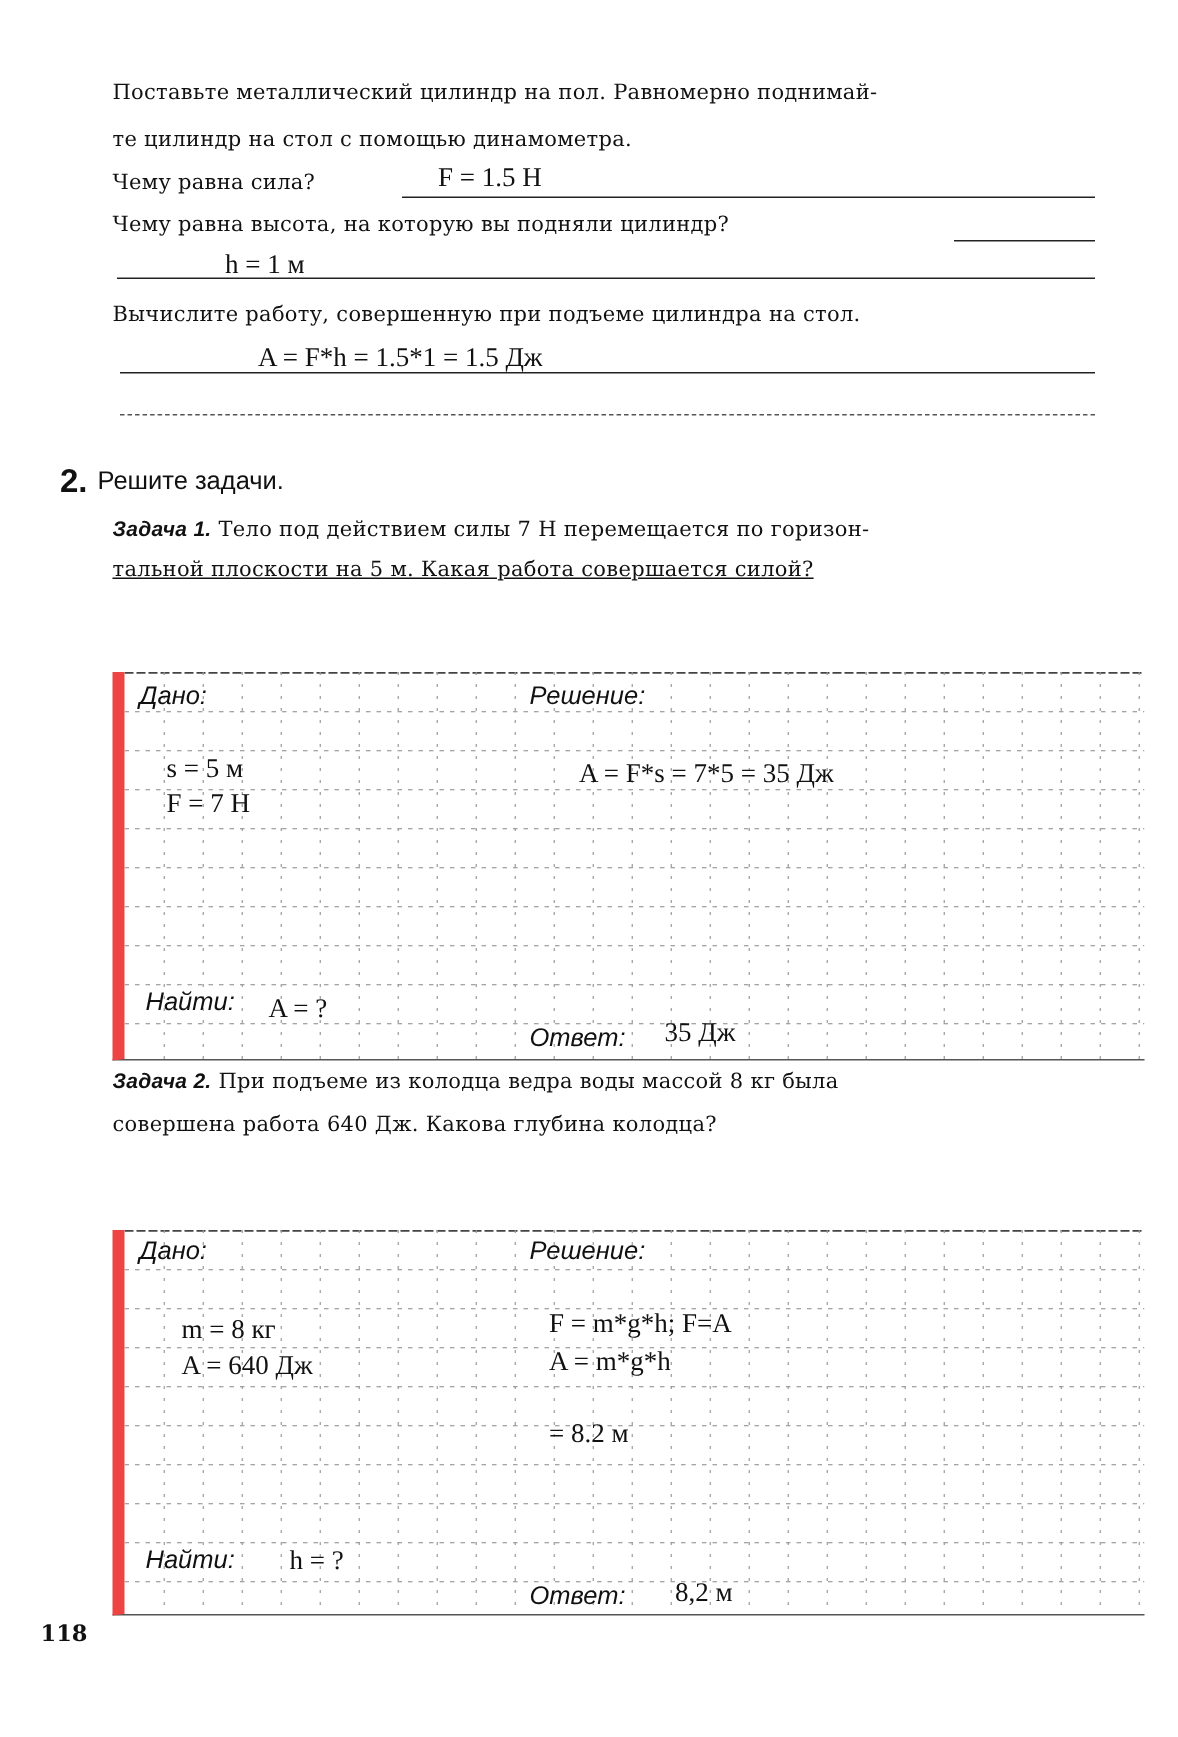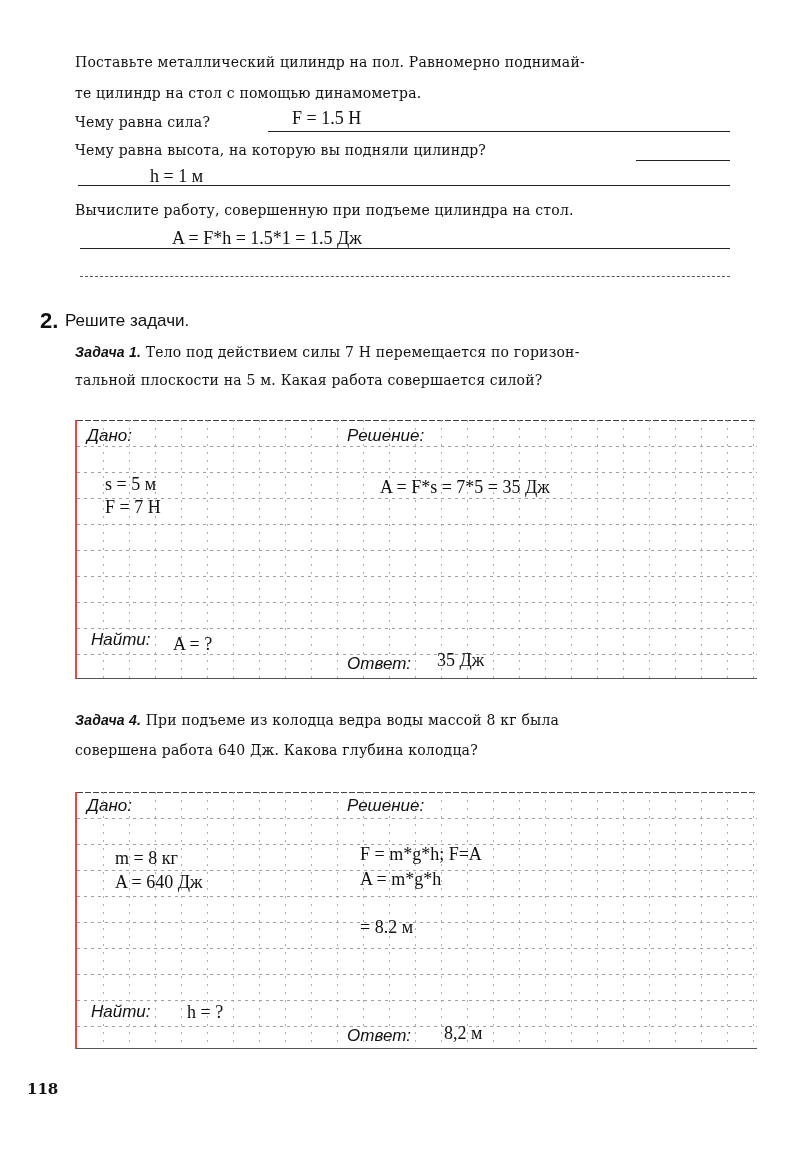--- a/index.html
+++ b/index.html
@@ -7,21 +7,21 @@
 
   .line { position: absolute; font-family: "DejaVu Serif", serif; font-size: 14px; letter-spacing: 0.2px; white-space: nowrap; }
   .ans { position: absolute; font-family: "Liberation Serif", serif; font-size: 18px; white-space: nowrap; }
   .rule { position: absolute; height: 0; border-top: 1px solid #222; }
   .rule.dash { border-top: 1px dashed #555; }
 
   .task-num { position: absolute; font-family: "Liberation Sans", sans-serif; font-weight: bold; font-size: 22px; }
   .task-head { position: absolute; font-family: "Liberation Sans", sans-serif; font-size: 17px; }
   .task-label { font-family: "Liberation Sans", sans-serif; font-weight: bold; font-style: italic; margin-top: 40px; }
 
-  .grid { position: absolute; border-left: 2px solid #ef4444; border-bottom: 1px solid #555; }
+  .grid { position: absolute; border-left: 8px solid #ef4444; border-bottom: 1px solid #555; margin-top: 28px; }
   .grid svg { position: absolute; left: 0; top: 0; }
   .glabel { position: absolute; font-family: "Liberation Sans", sans-serif; font-style: italic; font-size: 17px; white-space: nowrap; }
   .gval { position: absolute; font-family: Liberation Serif, serif; font-size: 18px; white-space: nowrap; }
 
   .page-num { position: absolute; font-family: "DejaVu Serif", serif; font-weight: bold; font-size: 15px; }
 </style>
 </head>
 <body>
 
 <div class="line" style="left:75px; top:54px;">Поставьте металлический цилиндр на пол. Равномерно поднимай-</div>
@@ -38,21 +38,21 @@
 
 <div class="line" style="left:75px; top:202px;">Вычислите работу, совершенную при подъеме цилиндра на стол.</div>
 <div class="ans" style="left:172px; top:228px;">A = F*h = 1.5*1 = 1.5 Дж</div>
 <div class="rule" style="left:80px; top:248px; width:650px;"></div>
 <div class="rule dash" style="left:80px; top:276px; width:650px;"></div>
 
 <div class="task-num" style="left:40px; top:308px;">2.</div>
 <div class="task-head" style="left:65px; top:311px;">Решите задачи.</div>
 
 <div class="line" style="left:75px; top:344px;"><span class="task-label">Задача 1.</span><span> Тело под действием силы 7 Н перемещается по горизон-</span></div>
-<div class="line" style="left:75px; top:372px;">тальной плоскости на 5 м. Какая работа совершается силой?</div>
+<div class="line" style="left:75px; top:372px;text-decoration:underline;">тальной плоскости на 5 м. Какая работа совершается силой?</div>
 
 <div class="grid" id="grid1" style="left:75px; top:420px; width:680px; height:258px;">
   <svg width="680" height="258">
       <line x1="0" x2="680" y1="0.5" y2="0.5" stroke="#444" stroke-width="1.2" stroke-dasharray="6,2"></line>
       <line x1="0" x2="680" y1="26.5" y2="26.5" stroke="#888" stroke-width="0.8" stroke-dasharray="3,4"></line>
       <line x1="0" x2="680" y1="52.5" y2="52.5" stroke="#888" stroke-width="0.8" stroke-dasharray="3,4"></line>
       <line x1="0" x2="680" y1="78.5" y2="78.5" stroke="#888" stroke-width="0.8" stroke-dasharray="3,4"></line>
       <line x1="0" x2="680" y1="104.5" y2="104.5" stroke="#888" stroke-width="0.8" stroke-dasharray="3,4"></line>
       <line x1="0" x2="680" y1="130.5" y2="130.5" stroke="#888" stroke-width="0.8" stroke-dasharray="3,4"></line>
       <line x1="0" x2="680" y1="156.5" y2="156.5" stroke="#888" stroke-width="0.8" stroke-dasharray="3,4"></line>
@@ -90,21 +90,21 @@
   <div class="glabel" style="left:270px; top:6px;">Решение:</div>
   <div class="gval" style="left:28px; top:54px;">s = 5 м</div>
   <div class="gval" style="left:28px; top:77px;">F = 7 Н</div>
   <div class="gval" style="left:303px; top:57px;">A = F*s = 7*5 = 35 Дж</div>
   <div class="glabel" style="left:14px; top:210px;">Найти:</div>
   <div class="gval" style="left:96px; top:214px;">A = ?</div>
   <div class="glabel" style="left:270px; top:234px;">Ответ:</div>
   <div class="gval" style="left:360px; top:230px;">35 Дж</div>
 </div>
 
-<div class="line" style="left:75px; top:712px;"><span class="task-label">Задача 4.</span><span> При подъеме из колодца ведра воды массой 8 кг была</span></div>
+<div class="line" style="left:75px; top:712px;"><span class="task-label">Задача 2.</span><span> При подъеме из колодца ведра воды массой 8 кг была</span></div>
 <div class="line" style="left:75px; top:742px;text-align:center;">совершена работа 640 Дж. Какова глубина колодца?</div>
 
 <div class="grid" id="grid2" style="left:75px; top:792px; width:680px; height:256px;">
   <svg width="680" height="256">
       <line x1="0" x2="680" y1="0.5" y2="0.5" stroke="#444" stroke-width="1.2" stroke-dasharray="6,2"></line>
       <line x1="0" x2="680" y1="26.5" y2="26.5" stroke="#888" stroke-width="0.8" stroke-dasharray="3,4"></line>
       <line x1="0" x2="680" y1="52.5" y2="52.5" stroke="#888" stroke-width="0.8" stroke-dasharray="3,4"></line>
       <line x1="0" x2="680" y1="78.5" y2="78.5" stroke="#888" stroke-width="0.8" stroke-dasharray="3,4"></line>
       <line x1="0" x2="680" y1="104.5" y2="104.5" stroke="#888" stroke-width="0.8" stroke-dasharray="3,4"></line>
       <line x1="0" x2="680" y1="130.5" y2="130.5" stroke="#888" stroke-width="0.8" stroke-dasharray="3,4"></line>

